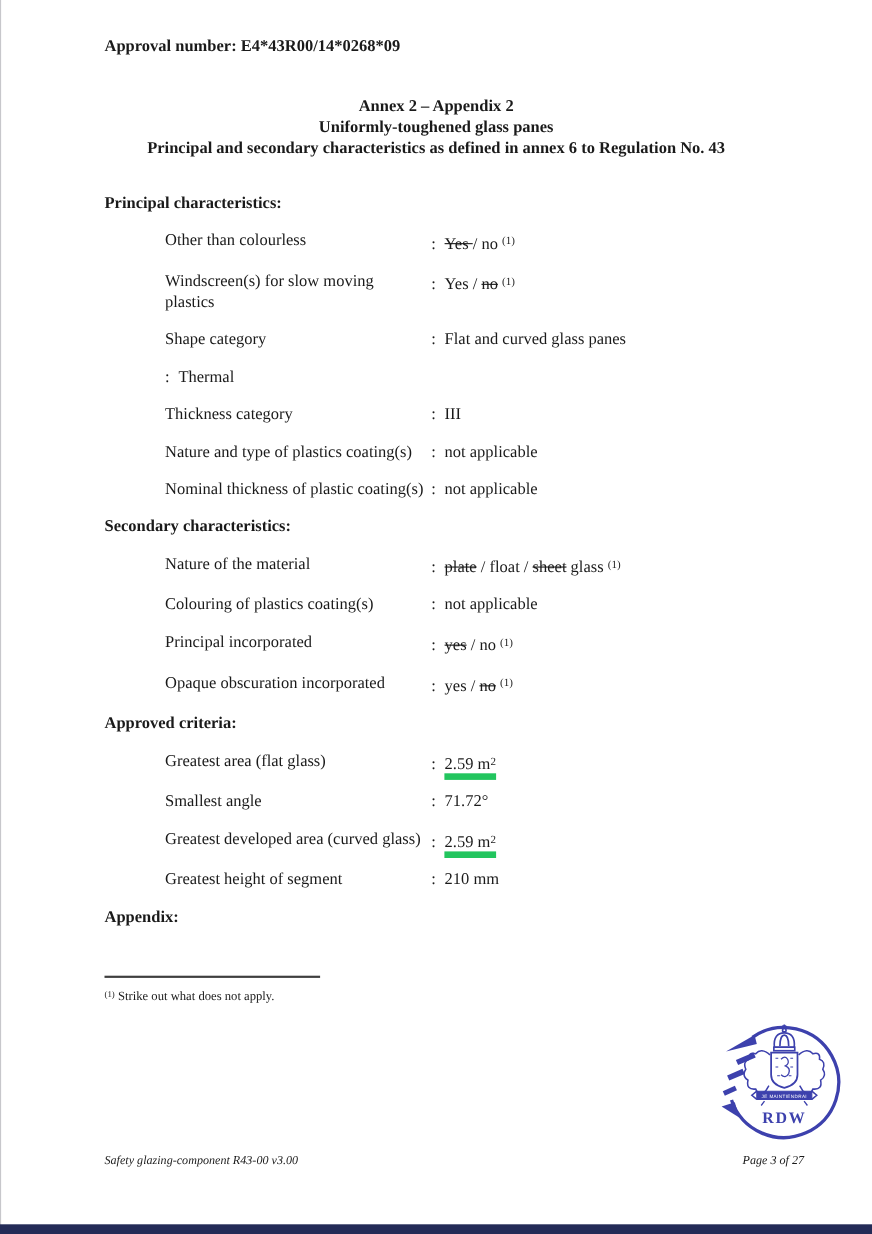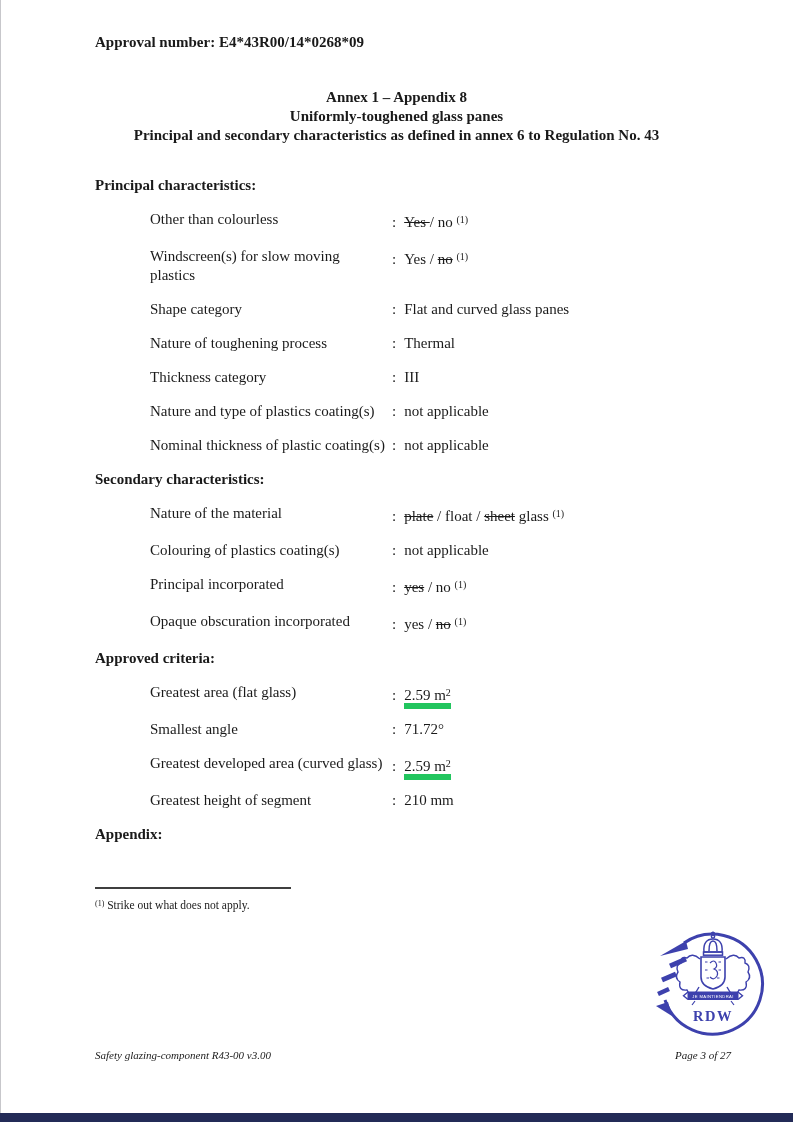--- a/index.html
+++ b/index.html
@@ -40,21 +40,21 @@
 <body>
 
 <div class="page-edge-left"></div>
 
 <div class="approval">
   <span>Approval number:</span>
   <span>E4*43R00/14*0268*09</span>
 </div>
 
 <div class="titles">
-  <div>Annex 1 – Appendix 8</div>
+  <div>Annex 2 – Appendix 2</div>
   <div>Uniformly-toughened glass panes</div>
   <div>Principal and secondary characteristics as defined in annex 6 to Regulation No. 43</div>
 </div>
 
 <div class="body-block">
   <div id="sections-container">
       <div class="section-heading">Principal characteristics:</div>
       <div class="char-row">
         <div class="lab">
           <div>Other than colourless</div>
@@ -68,23 +68,20 @@
         </div>
         <div class="val"><span class="colon">:</span><span>Yes / </span><span class="st ">no</span><span> </span><span class="sup">(1)</span></div>
       </div>
       <div class="char-row">
         <div class="lab">
           <div>Shape category</div>
         </div>
         <div class="val"><span class="colon">:</span><span>Flat and curved glass panes</span></div>
       </div>
       <div class="char-row">
-        <div class="lab">
-          <div>Nature of toughening process</div>
-        </div>
         <div class="val"><span class="colon">:</span><span>Thermal</span></div>
       </div>
       <div class="char-row">
         <div class="lab">
           <div>Thickness category</div>
         </div>
         <div class="val"><span class="colon">:</span><span>III</span></div>
       </div>
       <div class="char-row">
         <div class="lab">

